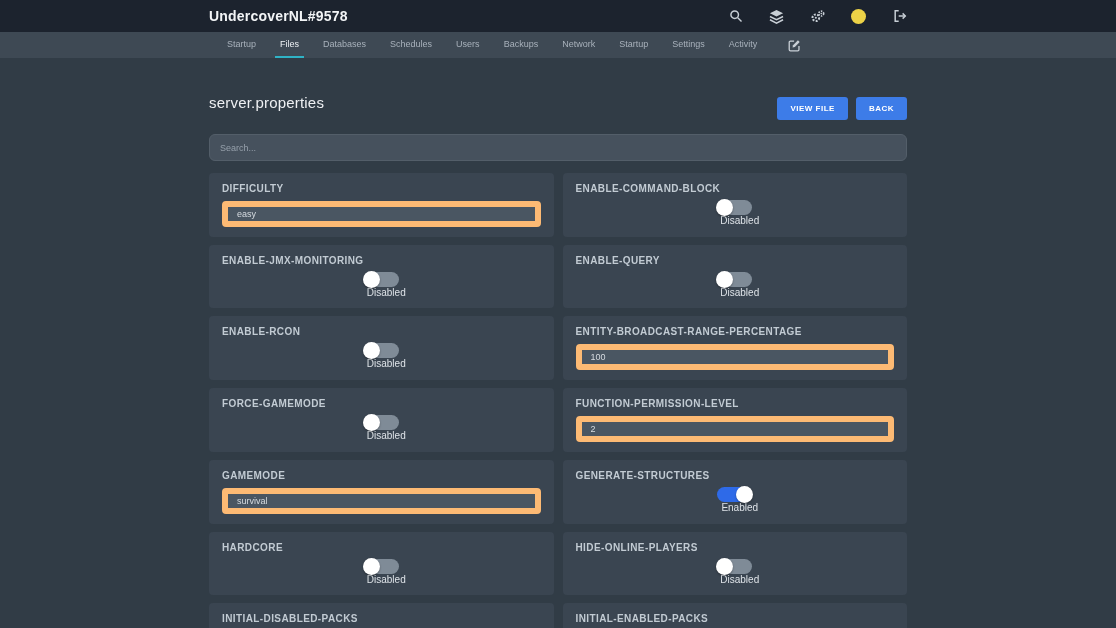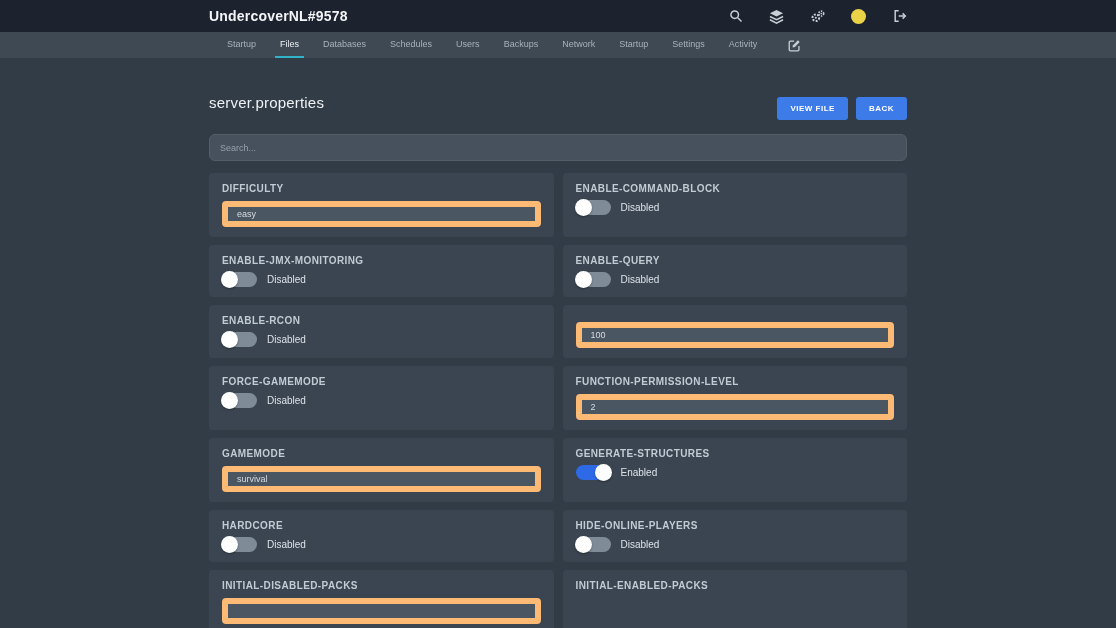--- a/index.html
+++ b/index.html
@@ -32,21 +32,21 @@
 
   .search { display:block; width:100%; margin-top:14px; height:27px; background:#46515d; border:1px solid #535e69;
             border-radius:6px; color:#d2d8de; font-size:9px; padding:12px 10px; font-family:inherit; }
   .search::placeholder { color:#96a0ab; }
 
   .grid { margin-top:12px; display:grid; grid-template-columns:1fr 1fr; column-gap:9px; row-gap:8px; }
   .card { background:#3a4551; border-radius:4px; padding:10px 13px; }
   .card-label { font-size:10px; font-weight:bold; letter-spacing:.4px; color:#c2cbd3; }
   .field { margin-top:7px; width:100%; height:26px; background:#4a5662; border:6px solid #fdba74; border-radius:4px;
            color:#d6dbe0; font-size:9px; padding:0 9px; font-family:inherit; }
-  .toggle-row { margin-top:6px; display:flex; align-items:center; }
+  .toggle-row { margin-top:6px; display:flex; align-items:center;flex-direction:column; }
   .toggle { width:35px; height:15px; background:var(--toggle-off,#7f8b97); border-radius:8px; position:relative; display:inline-block; cursor:pointer; flex:0 0 auto; }
   .knob { width:17px; height:17px; background:#fff; border-radius:50%; position:absolute; left:-1px; top:-1px; box-shadow:0 1px 2px rgba(0,0,0,.35); }
   .toggle.on { background:var(--toggle-on,#2e6ae8); }
   .toggle.on .knob { left:auto; right:-1px; }
   .toggle-state { margin-left:10px; font-size:10px; color:#dde2e7; }
 </style>
 </head>
 <body>
 
 <div class="topbar">
@@ -156,20 +156,21 @@
     <div class="card-label">ENABLE-RCON</div>
 
     <div class="toggle-row">
       <span class="toggle">
             <span class="knob"></span>
           </span>
       <span class="toggle-state">Disabled</span>
     </div>
   </div>
       <div class="card">
+    <div class="card-label">ENTITY-BROADCAST-RANGE-PERCENTAGE</div>
     <input class="field" value="100" style="">
     
   </div>
       <div class="card">
     <div class="card-label">FORCE-GAMEMODE</div>
 
     <div class="toggle-row">
       <span class="toggle">
             <span class="knob"></span>
           </span>

